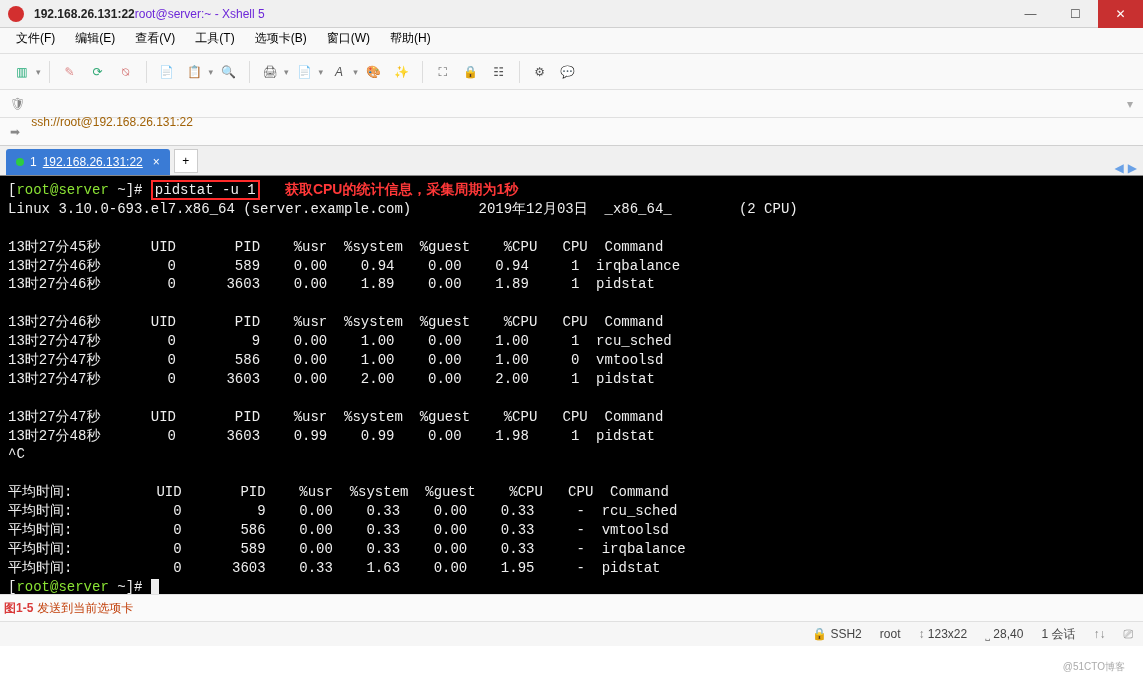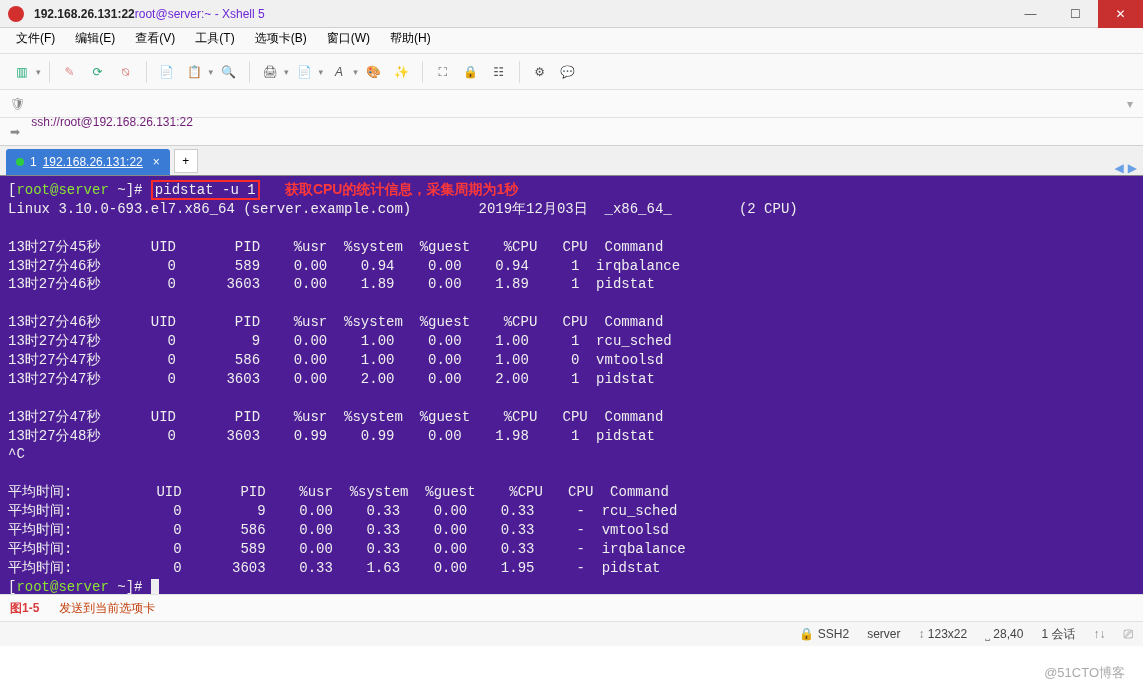--- a/index.html
+++ b/index.html
@@ -12,42 +12,42 @@
   .winbtn { width: 45px; height: 28px; display: flex; align-items: center; justify-content: center; color: #555; cursor: pointer; }
   .winbtn.close { background: #c83030; color: #fff; }
   .menubar { height: 26px; display: flex; align-items: flex-start; padding: 0 10px; gap: 8px; background: #f9f9f9; border-bottom: 1px solid #e0e0e0; }
   .menuitem { padding: 2px 6px; cursor: pointer; }
   .toolbar { height: 36px; display: flex; align-items: center; padding: 0 10px; gap: 4px; background: #f9f9f9; border-bottom: 1px solid #e0e0e0; }
   .tbtn { width: 24px; height: 24px; display: flex; align-items: center; justify-content: center; cursor: pointer; color: #555; border-radius: 2px; }
   .tsep { width: 1px; height: 22px; background: #ddd; margin: 0 4px; }
   .tdrop { font-size: 9px; color: #888; margin-left: -2px; }
   .addrbar { height: 28px; display: flex; align-items: center; padding: 0 10px; background: #fafafa; border-bottom: 1px solid #e0e0e0; gap: 6px; }
   .addrbar .lockicon { color: #888; }
-  .addrbar .url { color: #701a75; margin-top: 37px; }
+  .addrbar .url { color: #a16207; margin-top: 37px; }
   .hintbar { height: 28px; display: flex; align-items: center; padding: 0 10px; background: #fafafa; border-bottom: 1px solid #d0d0d0; gap: 6px; }
   .hintbar .arrowicon { color: #888; }
   .tabstrip { height: 30px; background: #f0f0f0; display: flex; align-items: flex-end; padding-left: 6px; border-bottom: 1px solid #888; position: relative; }
   .tab { height: 26px; padding: 0 10px; display: flex; align-items: center; gap: 6px; background: #3a7bd5; color: #fff; border-radius: 3px 3px 0 0; cursor: pointer; }
   .tab .dot { width: 8px; height: 8px; background: #2ecc40; border-radius: 50%; }
   .tab .label { text-decoration: underline; }
   .tab .x { margin-left: 4px; cursor: pointer; }
   .addtab { width: 24px; height: 24px; display: flex; align-items: center; justify-content: center; border: 1px solid #ccc; margin-left: 4px; margin-bottom: 2px; cursor: pointer; background: #fff; }
   .tabstrip .navarrows { position: absolute; right: 6px; color: #6aa1e6; display: flex; gap: 4px; }
-  .terminal { background: #4c1d95; color: #eee; font-family: "Consolas", "Courier New", monospace; font-size: 14px; line-height: 1.35; padding: 4px 8px; white-space: pre; height: 418px; overflow: hidden; }
+  .terminal { background: #000000; color: #eee; font-family: "Consolas", "Courier New", monospace; font-size: 14px; line-height: 1.35; padding: 4px 8px; white-space: pre; height: 418px; overflow: hidden; }
   .hl-green { color: #8ae234; }
   .hl-red-box { border: 2px solid #ff2a2a; padding: 0 2px; }
   .annot-red { color: #ff3838; font-family: "Microsoft YaHei", sans-serif; font-weight: bold; }
   .cursor { background: #eee; color: #000; }
-  .inputbar { height: 28px; display: flex; align-items: center; padding: 0 10px; background: #fafafa; border-top: 1px solid #e0e0e0; border-bottom: 1px solid #e0e0e0; position: relative; gap: 16px; }
+  .inputbar { height: 28px; display: flex; align-items: center; padding: 0 4px; background: #fafafa; border-top: 1px solid #e0e0e0; border-bottom: 1px solid #e0e0e0; position: relative; }
   .inputbar .figlabel { color: #d93a3a; font-weight: bold; margin-right: 4px; }
   .inputbar .hint { color: #c2410c; }
   .statusbar { height: 24px; display: flex; align-items: center; padding: 0 10px; background: #f6f6f6; font-size: 12px; color: #444; gap: 18px; justify-content: center; }
   .statusbar .spacer { flex: 1; }
   .statusbar .icon { color: #888; }
-  .watermark { position: absolute; right: 18px; bottom: 4px; color: #aaa; font-size: 13px; }
+  .watermark { position: absolute; right: 18px; bottom: 12px; color: #aaa; font-size: 10px; }
 </style>
 </head>
 <body>
 
 <div class="titlebar">
   <div class="appicon"></div>
   <span class="title1">192.168.26.131:22</span>
   <span class="title2">root@server:~ - Xshell 5</span>
   <div class="winbtns">
     <div class="winbtn">—</div>
@@ -146,21 +146,21 @@
 [<span class="hl-green">root@server</span> ~]# <span class="cursor"> </span></div>
 
 <div class="inputbar">
   <span class="figlabel">图1-5</span>
   <span class="hint">发送到当前选项卡</span>
 </div>
 
 <div class="statusbar">
   <div class="spacer"></div>
   <span><span class="icon">🔒</span> <span>SSH2</span></span>
-  <span>server</span>
+  <span>root</span>
   <span><span class="icon">↕</span> <span>123x22</span></span>
   <span><span class="icon">⎵</span> <span>28,40</span></span>
   <span>1 会话</span>
   <span class="icon">↑↓</span>
   <span class="icon">⎚</span>
 </div>
 
 <div class="watermark">@51CTO博客</div>
 
 </body></html>

